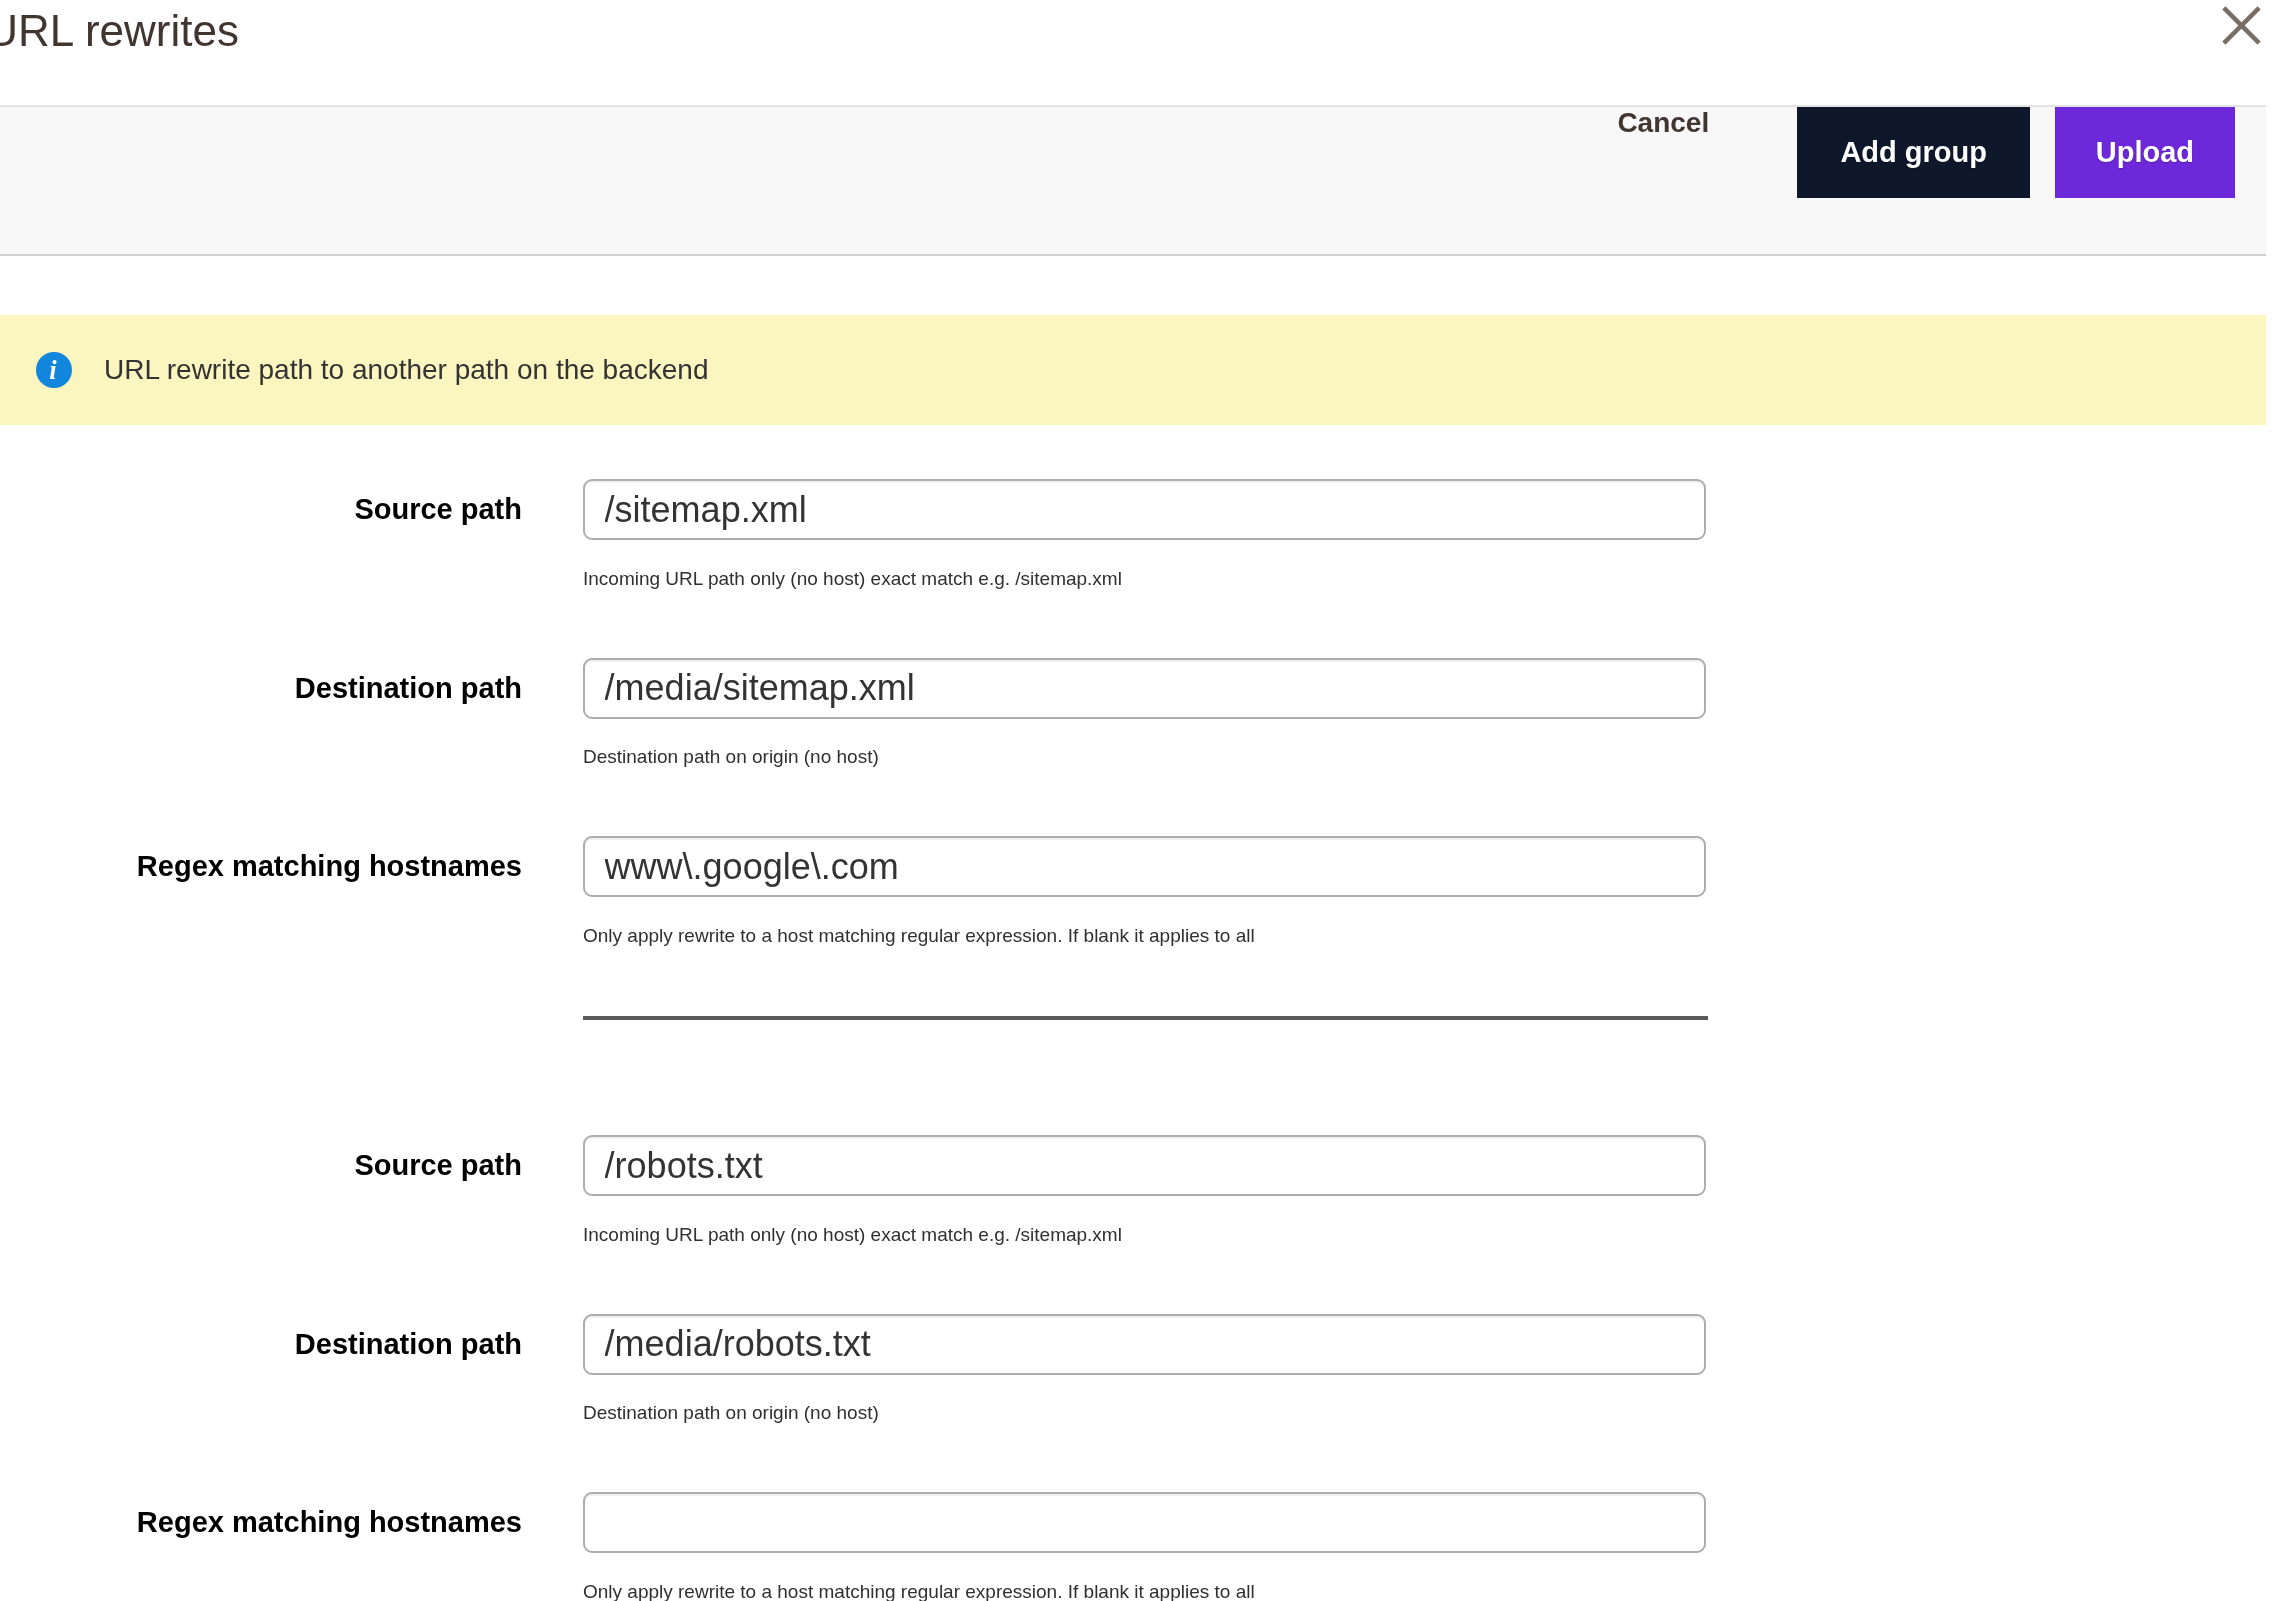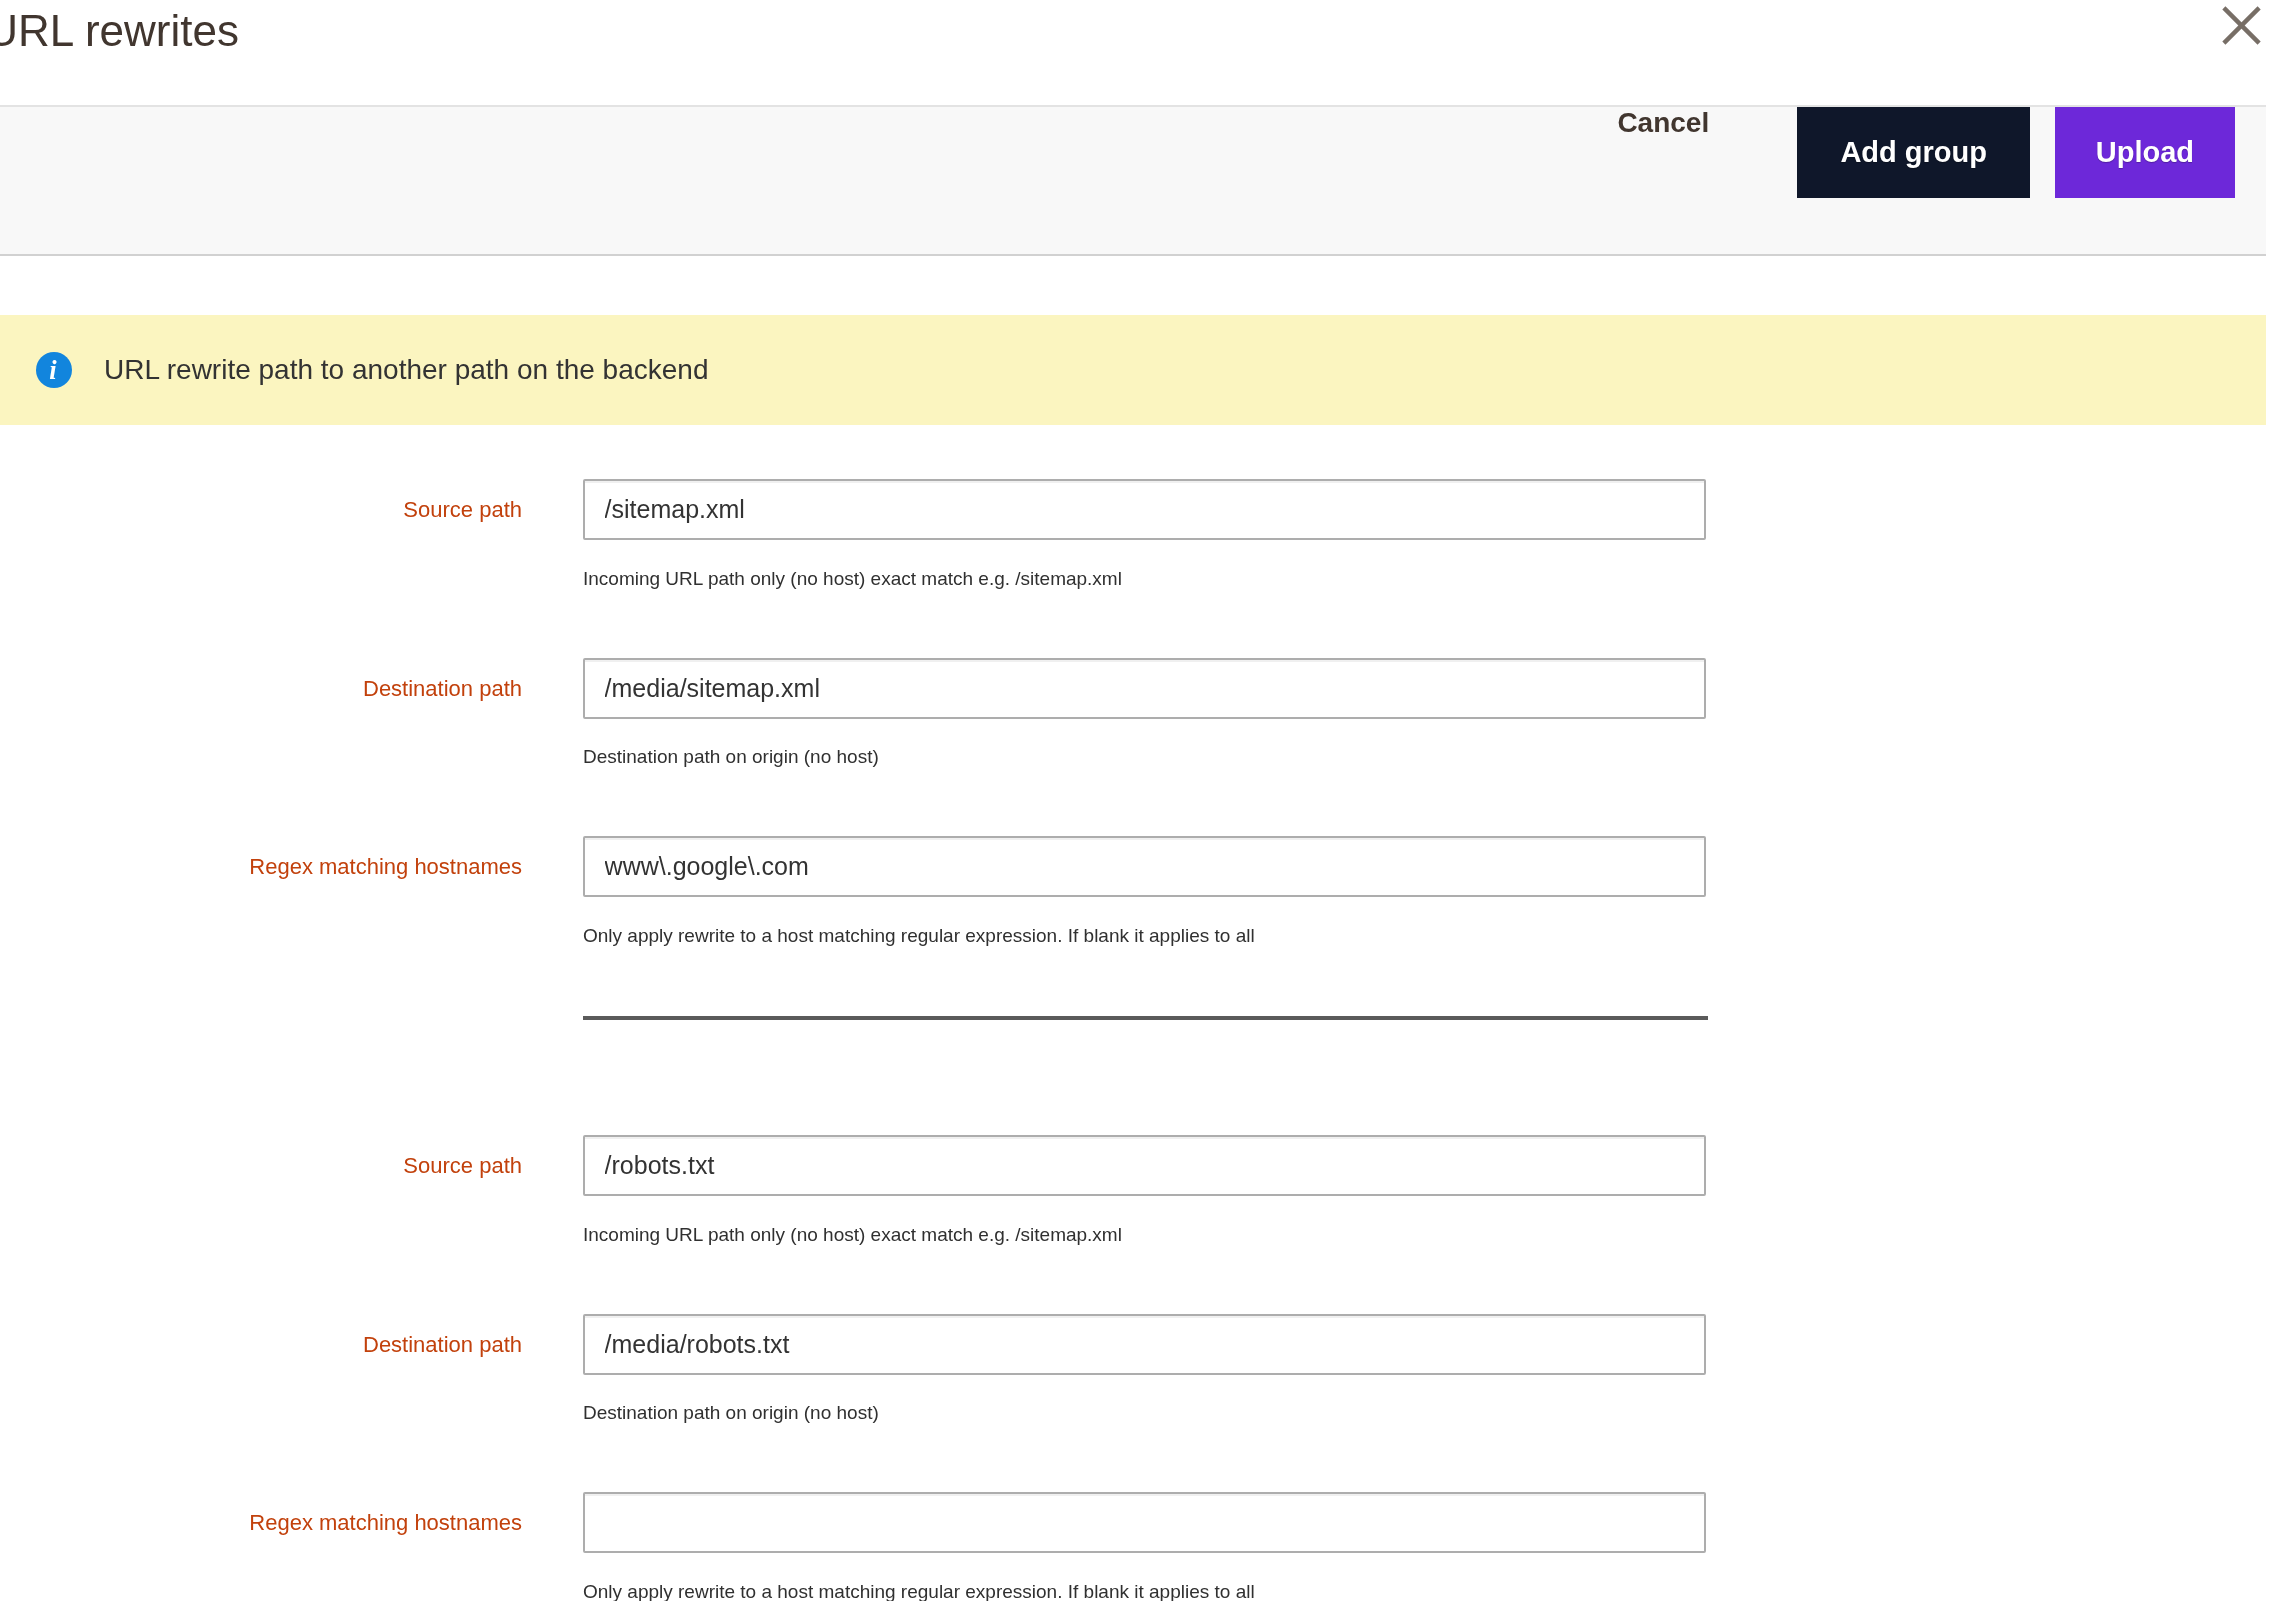--- a/index.html
+++ b/index.html
@@ -100,38 +100,38 @@
   .form-area { margin-top: 54px; }
   .form-row {
     display: flex;
     margin-bottom: 65px;
   }
   .form-row:last-child { margin-bottom: 0; }
   .field-label {
     width: 522px;
     flex: 0 0 522px;
     text-align: right;
-    font-size: 22px;
-    font-weight: 400;
-    color: #c2410c;
+    font-size: 29px;
+    font-weight: 700;
+    color: #000000;
     line-height: 61px;
     white-space: nowrap;
   }
   .field-control {
     margin-left: 61px;
     width: 1123px;
   }
   .text-input {
     width: 100%;
     height: 61px;
     border: 2px solid #adadad;
-    border-radius: 2px;
+    border-radius: 9px;
     background: #ffffff;
     font-family: "Liberation Sans", sans-serif;
-    font-size: 25px;
+    font-size: 36px;
     color: #333333;
     padding: 0 19.6px;
     box-shadow: inset 0 2px 0 rgba(0,0,0,0.06);
   }
   .field-hint {
     margin-top: 23.5px;
     font-size: 19px;
     line-height: 29px;
     color: #303030;
   }

